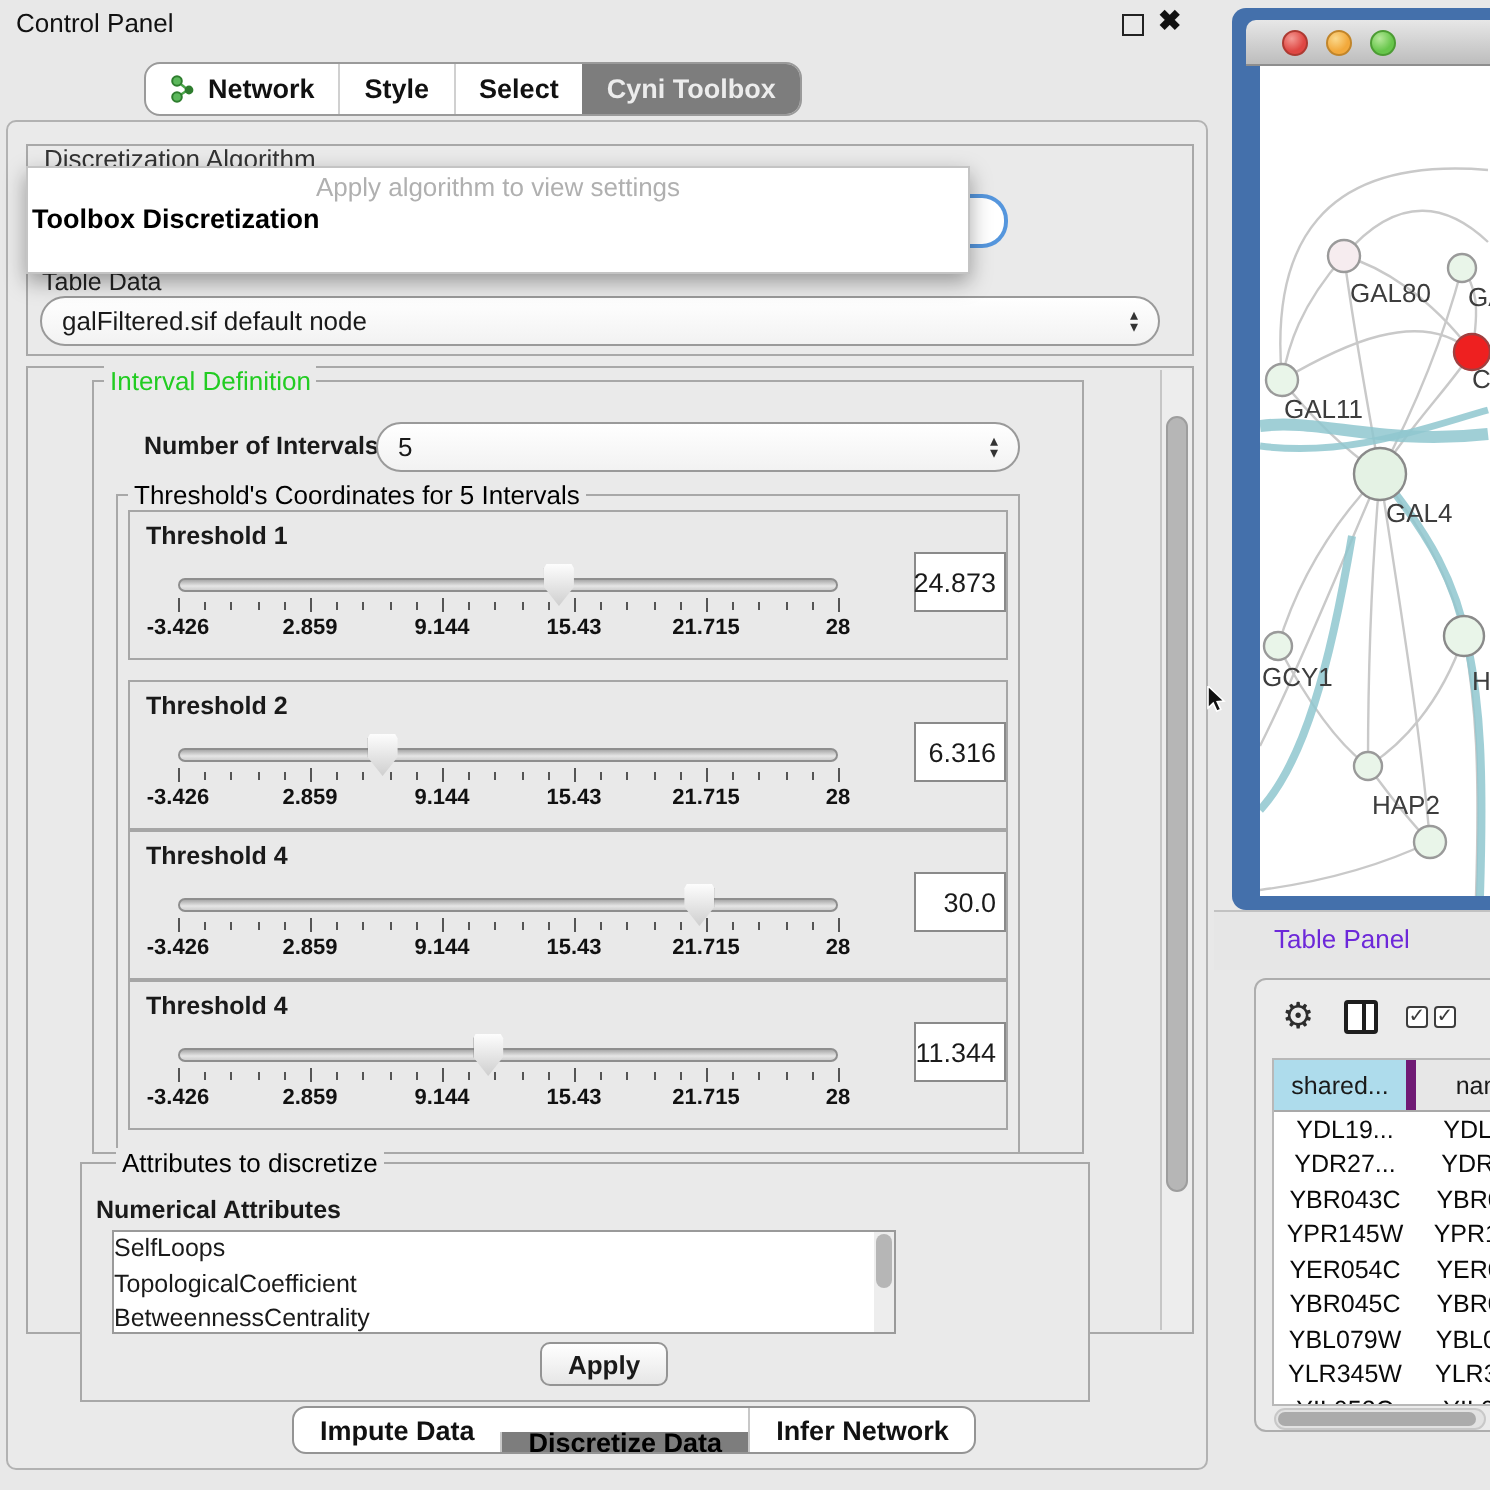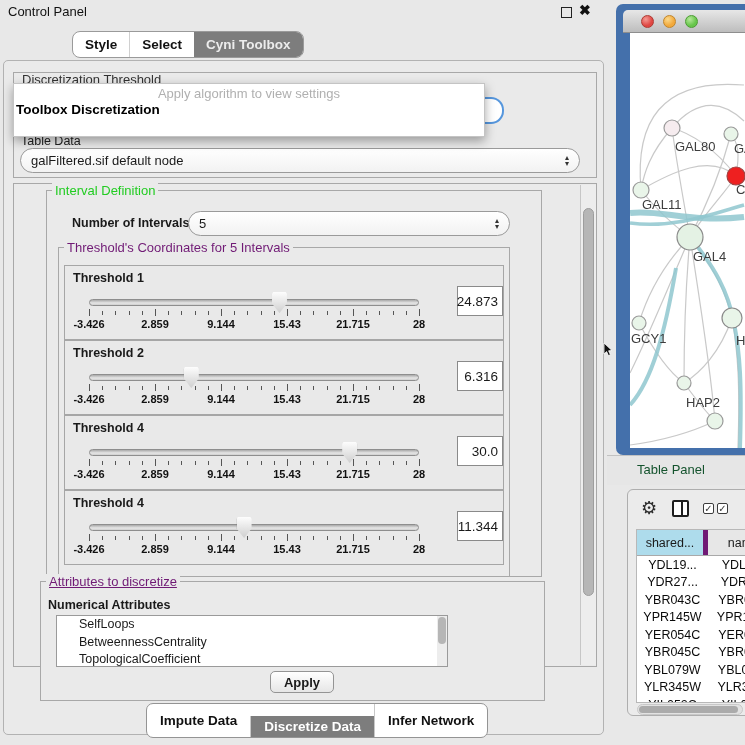--- a/index.html
+++ b/index.html
@@ -46,21 +46,21 @@
   .popup-opt.bold { font-weight:bold; }
 
   
   #content { left:13px; top:183px; width:584px; height:484px; background:#eaeaea;
     border:1px solid #a8a8a8; }
   #content-vscroll { left:580px; top:185px; width:16px; height:480px; background:#ededed; border-left:1px solid #c6c6c6; }
   #content-vthumb { left:583px; top:208px; width:11px; height:388px; background:#b6b6b6; border:1px solid #9d9d9d; border-radius:6px; }
 
   .legend { position:absolute; background:#eaeaea; padding:0 3px; font-size:13px; z-index:2; }
   .legend.green { color:#22cc22; }
-  .legend.blue { color:#701a75; }
+  .legend.blue { color:#000000; }
 
   #interval-group { left:46px; top:190px; width:496px; height:387px; }
   #interval-legend { left:52px; top:183px; }
   #num-intervals-label { left:72px; top:216px; font-size:12.5px; font-weight:bold; }
 
   #threshold-group { left:58px; top:247px; width:452px; height:330px; }
   #threshold-legend { left:64px; top:240px; }
 
   .th-panel { position:absolute; left:64px; width:440px; height:75px; background:#e9e9e9; border:1px solid #a6a6a6; }
   .th-label { position:absolute; left:8px; top:5px; font-size:12.5px; font-weight:bold; }
@@ -71,48 +71,48 @@
     clip-path:polygon(8% 0,92% 0,100% 10%,100% 55%,50% 100%,0 55%,0 10%); }
   .tick { position:absolute; width:1px; background:#555; }
   .tick.minor { top:45px; height:4px; }
   .tick.major { top:43px; height:7px; }
   .tick-label { position:absolute; top:52px; width:52px; text-align:center;
     transform:translateX(-50%); font-size:11px; font-weight:bold; color:#111; }
   .th-value { position:absolute; left:392px; top:20px; width:46px; height:30px; background:#fff;
     border:1px solid #8a8a8a; font-size:13.5px; display:flex; align-items:center; justify-content:flex-end; padding-right:4px; }
 
   #attr-group { left:40px; top:581px; width:505px; height:120px; }
-  #attr-legend { left:46px; top:574px;text-decoration:underline; }
+  #attr-legend { left:58px; top:574px; }
   #attr-list-label { left:48px; top:598px; font-size:12.5px; font-weight:bold; }
   #attr-list { left:56px; top:615px; width:392px; height:52px; background:#fff; border:1px solid #9a9a9a; overflow:hidden; }
-  .attr-item { font-size:12.5px; padding-left:22px; line-height:17.5px; }
+  .attr-item { font-size:12.5px; padding-left:0; line-height:17.5px; }
   #attr-vscroll { left:437px; top:616px; width:10px; height:50px; background:#ededed; }
   #attr-vthumb { left:438px; top:617px; width:8px; height:27px; background:#b6b6b6; border-radius:4px; }
 
   #apply-btn { left:270px; top:671px; width:64px; height:22px; background:linear-gradient(#ffffff,#e6e6e6);
     border:1px solid #949494; border-radius:5px; font-size:13px; font-weight:bold; display:flex; align-items:center; justify-content:center; }
 
-  #bottom-tabs { left:146px; top:703px; height:35px; display:flex; background:#fff;
+  #bottom-tabs { left:146px; top:703px; height:24px; display:flex; background:#fff;
     border:1px solid #949494; border-radius:7px; overflow:hidden; }
   .btab { display:flex; align-items:center; padding:0 13px; font-size:13.5px; font-weight:bold; color:#111; }
   .btab + .btab { border-left:1px solid #c8c8c8; }
-  .btab.sel { background:#7d7d7d; color:#ffffff;margin-top:12px; }
+  .btab.sel { background:#7d7d7d; color:#000000;margin-top:12px; }
 
   
   #net-window { left:616px; top:4px; width:140px; height:451px; background:#4470ab; border-radius:7px 0 0 7px; }
   #net-titlebar { left:623px; top:10px; width:122px; height:23px;
     background:linear-gradient(#e7e7e7,#bdbdbd); border-bottom:1px solid #8e8e8e; border-radius:5px 0 0 0; }
   .tl { position:absolute; top:15px; width:13px; height:13px; border-radius:50%; }
   #tl-red   { left:641px; background:radial-gradient(circle at 35% 30%, #f49a94, #df4743 60%); border:1px solid #ad3a32; }
   #tl-yellow{ left:663px; background:radial-gradient(circle at 35% 30%, #fbd98c, #f2a93c 60%); border:1px solid #c1852a; }
   #tl-green { left:685px; background:radial-gradient(circle at 35% 30%, #b6e89a, #67c64b 60%); border:1px solid #4c9c33; }
   #net-canvas { left:630px; top:33px; width:115px; height:415px; background:#fff; overflow:hidden; }
 
   #table-panel-bar { left:607px; top:455px; width:138px; height:30px; background:#e6e6e6; border-top:1px solid #c2c2c2; }
-  #table-panel-title { left:637px; top:462px; font-size:13px; color:#14532d; }
+  #table-panel-title { left:637px; top:462px; font-size:13px; color:#6d28d9; }
 
   #table-window { left:627px; top:489px; width:130px; height:227px; background:#ebebeb;
     border:1px solid #aeaeae; border-radius:6px 0 0 6px; }
   #gear-ic { left:641px; top:497px; font-size:18px; color:#2d2d2d; }
   #split-ic { left:672px; top:500px; width:17px; height:17px; border:2px solid #1e1e1e; border-radius:2px; background:#fff; }
   #split-ic div { position:absolute; left:50%; top:0; width:2px; height:100%; background:#1e1e1e; }
   .cb-ic { position:absolute; top:503px; width:11px; height:11px; border:1.5px solid #3c3c3c; border-radius:2px;
     font-size:10px; line-height:9px; text-align:center; color:#3c3c3c; background:#fff; }
 
   #grid { left:636px; top:529px; width:150px; height:174px; background:#fff; border:1px solid #b8b8b8; overflow:hidden; }
@@ -134,32 +134,42 @@
 <body>
 
 <div class="abs" id="panel-title">Control Panel</div>
 <div class="abs" id="float-btn"></div>
 <div class="abs" id="close-btn">✖</div>
 
 <div class="abs" id="outer-panel"></div>
 
 <div class="abs" id="top-tabs">
   <div class="ttab">
+    <svg id="net-icon" viewBox="0 0 13 15">
+      <line x1="3.5" y1="3.5" x2="9" y2="8" stroke="#4aa64a" stroke-width="1.2"></line>
+      <line x1="3.5" y1="11.5" x2="9" y2="8" stroke="#4aa64a" stroke-width="1.2"></line>
+      <circle cx="3.5" cy="3.5" r="2.4" fill="#5cb85c" stroke="#2e7d2e"></circle>
+      <circle cx="3.5" cy="11.5" r="2.4" fill="#5cb85c" stroke="#2e7d2e"></circle>
+      <circle cx="9.5" cy="8" r="2.2" fill="#2e7d2e"></circle>
+    </svg>
+    <span>Network</span>
+  </div>
+  <div class="ttab">
       <span>Style</span>
     </div>
   <div class="ttab">
       <span>Select</span>
     </div>
   <div class="ttab sel">
       <span>Cyni Toolbox</span>
     </div>
 </div>
 
 <div class="abs groupbox" id="algo-group"></div>
-<div class="abs" id="algo-title">Discretization Threshold</div>
+<div class="abs" id="algo-title">Discretization Algorithm</div>
 <div class="abs" id="algo-combo-frag"></div>
 <div class="abs" id="tabledata-label">Table Data</div>
 <div class="combo" id="tabledata-combo">
   <span>galFiltered.sif default node</span>
   <span class="spin">
       <span>▴</span>
       <span>▾</span>
     </span>
 </div>
 
@@ -179,21 +189,21 @@
   <span>5</span>
   <span class="spin">
       <span>▴</span>
       <span>▾</span>
     </span>
 </div>
 
 <div class="abs groupbox" id="threshold-group"></div>
 <div class="legend blue abs" id="threshold-legend">Threshold's Coordinates for 5 Intervals</div>
 <div id="threshold-rows">
-    <div class="th-panel abs" style="top: 265px;">
+    <div class="th-panel abs" style="top: 255px;">
       <div class="th-label">Threshold 1</div>
       <div class="th-track"></div>
       <div class="tick major" style="left: 24px;"></div>
       <div class="tick minor" style="left: 37.2px;"></div>
       <div class="tick minor" style="left: 50.4px;"></div>
       <div class="tick minor" style="left: 63.6px;"></div>
       <div class="tick minor" style="left: 76.8px;"></div>
       <div class="tick major" style="left: 90px;"></div>
       <div class="tick minor" style="left: 103.2px;"></div>
       <div class="tick minor" style="left: 116.4px;"></div>
@@ -338,22 +348,22 @@
       <div class="th-handle" style="left: 171.598px;"></div>
       <div class="th-value">11.344</div>
     </div>
   </div>
 
 <div class="abs groupbox" id="attr-group"></div>
 <div class="legend blue abs" id="attr-legend">Attributes to discretize</div>
 <div class="abs" id="attr-list-label">Numerical Attributes</div>
 <div class="abs" id="attr-list">
     <div class="attr-item">SelfLoops</div>
+    <div class="attr-item">TopologicalCoefficient</div>
     <div class="attr-item">BetweennessCentrality</div>
-    <div class="attr-item">TopologicalCoefficient</div>
   </div>
 <div class="abs" id="attr-vscroll"></div>
 <div class="abs" id="attr-vthumb"></div>
 
 <div class="abs" id="apply-btn">Apply</div>
 
 <div class="abs" id="bottom-tabs">
   <div class="btab">
       <span>Impute Data</span>
     </div>

